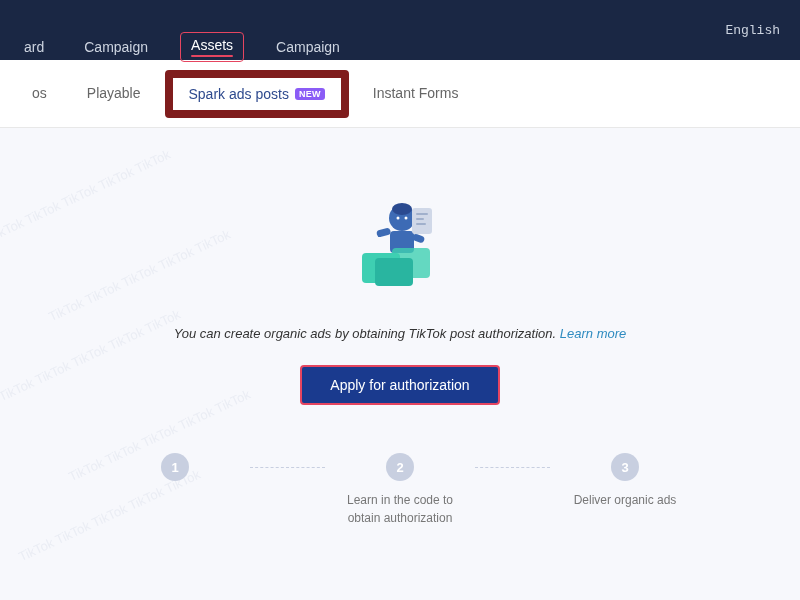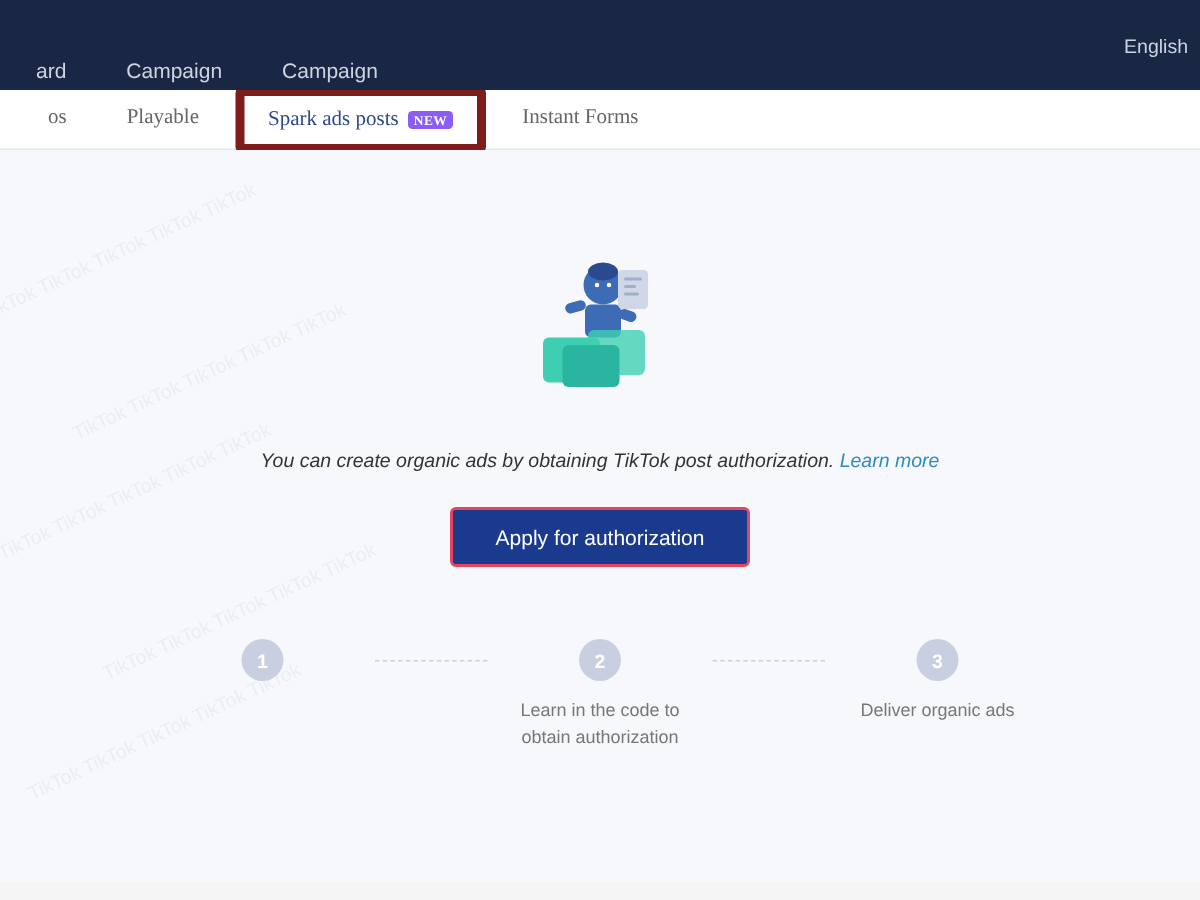--- a/index.html
+++ b/index.html
@@ -53,46 +53,46 @@
       background: #2a3a5c;
       border: 1px solid #3a4a6c;
       border-radius: 20px;
       padding: 6px 14px;
       color: #8a9bc0;
       font-size: 13px;
       width: 160px;
     }
     .nav-lang {
       position: absolute;
-      right: 8px;
+      right: 20px;
       color: #cdd4e0;
       font-size: 13px;
+      font-family: Liberation Mono, monospace;
     }
 
     
     .sub-nav {
       background: #fff;
       border-bottom: 1px solid #e8e8e8;
       display: flex;
       align-items: center;
       padding: 0 16px;
-      height: 40px;
+      height: 68px;
       gap: 8px;
-      font-family: Liberation Serif, serif;
     }
     .tab-item {
       color: #666;
       font-size: 14px;
       padding: 14px 16px;
       cursor: pointer;
       border-bottom: 2px solid transparent;
       white-space: nowrap;
     }
     .tab-item.highlighted {
-      border: 6px solid #7f1d1d;
+      border: 8px solid #7f1d1d;
       border-radius: 4px;
       padding: 8px 16px;
       color: #2e4a8e;
       font-weight: 500;
       display: flex;
       align-items: center;
       gap: 6px;
     }
     .new-badge {
       background: #8b5cf6;
@@ -210,20 +210,21 @@
       border-top: 1.5px dashed #c8cfe0;
     }
   </style>
 </head>
 <body>
 
 <nav class="top-nav">
   <div class="nav-items">
     <span class="nav-item">ard</span>
     <span class="nav-item">Campaign</span>
+    <span class="nav-item active">Assets</span>
     <span class="nav-item">Campaign</span>
   </div>
   <span class="nav-lang">English</span>
 </nav>
 
 <div class="sub-nav">
   <span class="tab-item">os</span>
   <span class="tab-item">Playable</span>
   <span class="tab-item highlighted">
     <span>Spark ads posts</span>

